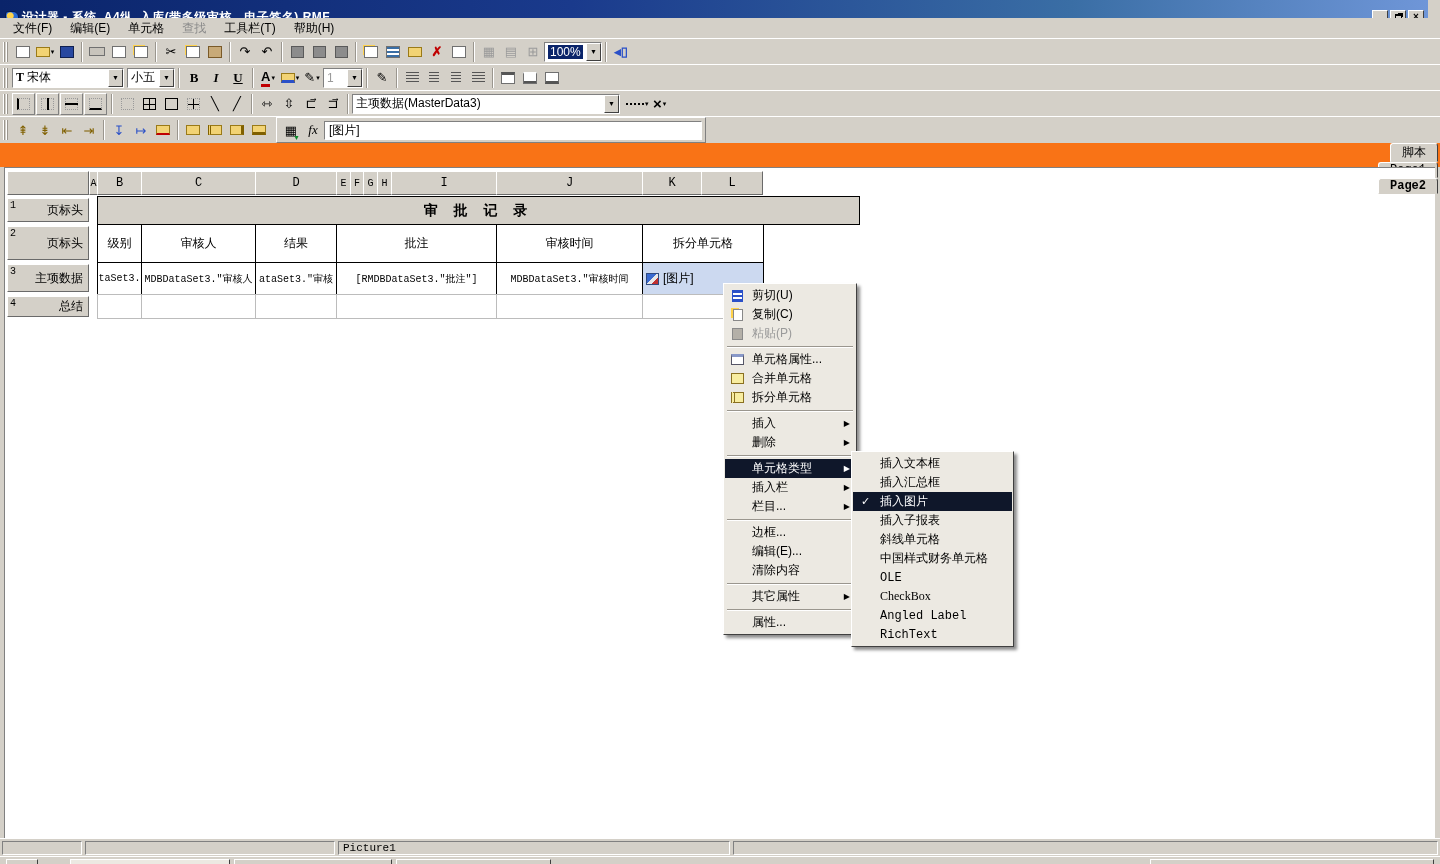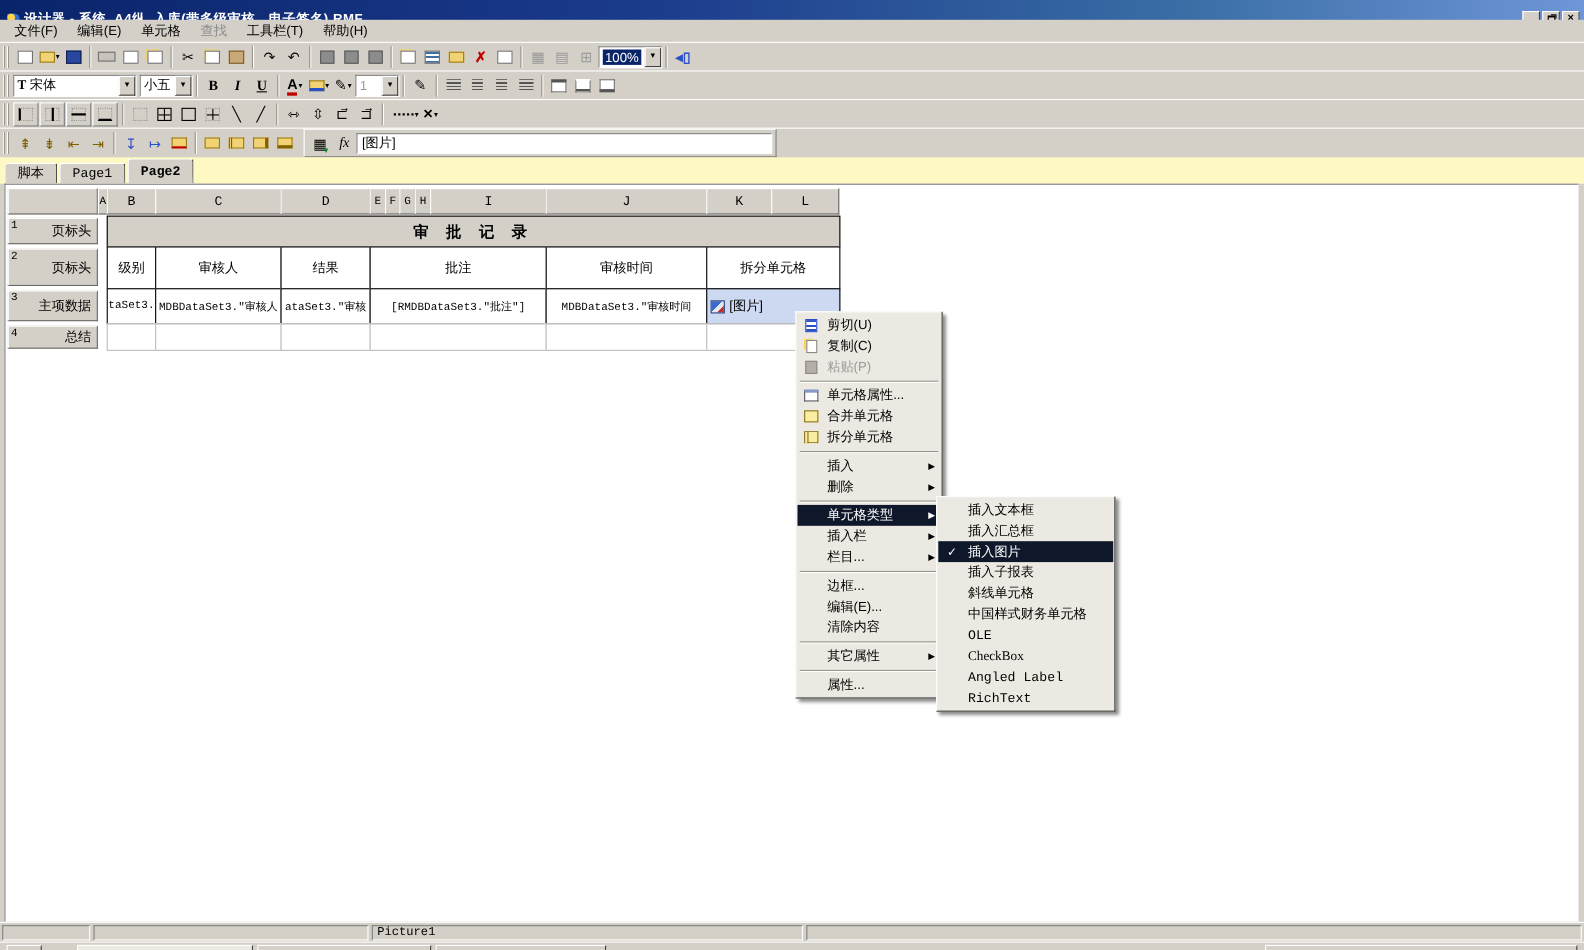--- a/index.html
+++ b/index.html
@@ -1,20 +1,20 @@
 <!DOCTYPE html>
 <html><head>
 <meta charset="utf-8">
 <style>
   * { box-sizing: border-box; margin: 0; padding: 0; }
   html,body { width:1440px; height:864px; overflow:hidden; }
   body { background:#d4d0c8; font-family:"Liberation Sans", sans-serif; position:relative; font-size:12px; color:#000; }
 
   
-  #titlebar { position:absolute; left:0; top:0; right:0; height:34px;
+  #titlebar { position:absolute; left:0; top:0; right:12px; height:34px;
     background:linear-gradient(to right,#0a246a 0%,#1a3a8c 40%,#3a6ea5 75%,#6f96d8 100%);
     display:flex; align-items:center; padding:0 2px; }
   #app-icon { width:14px; height:13px; margin:0 3px; border-radius:3px 6px 3px 6px;
     background:radial-gradient(circle at 35% 35%, #ffd24a 0 3px, #2a6ad4 4px 70%, #0a246a 100%); border:1px solid #061a50;}
   #title-text { color:#fff; font-weight:bold; font-size:12px; letter-spacing:.5px; white-space:nowrap; }
   .wbtns { margin-left:auto; display:flex; gap:2px; padding-right:2px;}
   .wbtn { width:16px; height:14px; background:#d4d0c8; border:1px solid; border-color:#fff #404040 #404040 #fff;
     display:flex; align-items:center; justify-content:center; font-size:10px; line-height:8px; font-weight:bold;}
   .restore-glyph { width:7px; height:6px; border:1px solid #000; border-top:2px solid #000; background:#d4d0c8; box-shadow:2px -2px 0 -1px #000;}
 
@@ -62,21 +62,21 @@
   .dotbox.inner::after { content:""; position:absolute; left:5px; top:0; bottom:0; border-left:1px solid #000;}
   .dotbox.inner::before { content:""; position:absolute; top:5px; left:0; right:0; border-top:1px solid #000;}
   .field { height:19px; background:#fff; border:1px solid; border-color:#808080 #fff #fff #808080;
     display:flex; align-items:center; padding-left:4px; font-size:12px;}
   .mini-tbar { display:flex; align-items:center; border:1px solid; border-color:#fff #808080 #808080 #fff; padding:1px 3px; margin-left:6px;}
   .fx { font-family:"Liberation Serif", serif; font-style:italic; font-weight:normal; font-size:13px;}
   .bars { width:13px; height:11px; background:repeating-linear-gradient(#555 0 1px,transparent 1px 3px);}
   .bars.narrow { width:10px; }
 
   
-  #tabbar { position:absolute; left:0; top:143px; right:0; height:24px; background:#fef9c3; display:flex; align-items:flex-end; padding-left:4px;}
+  #tabbar { position:absolute; left:0; top:143px; right:0; height:24px; background:#f97316; display:flex; align-items:flex-end; padding-left:4px;flex-direction:column;}
   .tab { height:19px; padding:0 11px; background:#d4d0c8; border:1px solid; border-color:#fff #404040 #d4d0c8 #fff;
     border-radius:3px 3px 0 0; display:flex; align-items:center; margin-right:2px; font-size:12px;}
   .tab.mono { font-family:"Liberation Mono", monospace; }
   .tab.active { height:23px; position:relative; z-index:2; font-weight:bold;}
 
   
   #workspace { position:absolute; left:4px; top:167px; right:5px; height:671px; background:#fff;
     border-left:1px solid #808080; border-top:1px solid #808080; }
   .colhdr,.rowhdr { position:absolute; background:#d4d0c8; border:1px solid; border-color:#fff #6a6a6a #6a6a6a #fff;
     display:flex; align-items:center; justify-content:center; font-family:"Liberation Mono", monospace; font-size:12px;}
@@ -337,20 +337,24 @@
   <div class="tbtn">
       <span>⇳</span>
     </div>
   <div class="tbtn">
       <span>⊏⃗</span>
     </div>
   <div class="tbtn">
       <span>⊐⃗</span>
     </div>
   <div class="sep"></div>
+  <div class="combo" style="width:268px">
+    <span>主项数据(MasterData3)</span>
+    <span class="dd">▼</span>
+  </div>
   <div class="tbtn" style="margin-left:6px">
       <span style="width:18px;border-top:2px dotted #000;display:inline-block"></span>
       <span class="dd-mini">▾</span>
     </div>
   <div class="tbtn">
       <span style="font-weight:bold;font-size:15px">×</span>
       <span class="dd-mini">▾</span>
     </div>
 </div>
 
@@ -443,21 +447,21 @@
   </div>
   <div class="rowhdr" style="left:2px;top:96px;width:82px;height:28px">
     <span class="rno">3</span>
     <span>主项数据</span>
   </div>
   <div class="rowhdr" style="left:2px;top:128px;width:82px;height:21px">
     <span class="rno">4</span>
     <span>总结</span>
   </div>
 
-  <div class="cell title" style="left:92px;top:28px;width:667px;height:29px">审 批 记 录</div>
+  <div class="cell title" style="left:92px;top:28px;width:763px;height:29px">审 批 记 录</div>
 
   <div class="cell" style="left:92px;top:56px;width:45px;height:39px">级别</div>
   <div class="cell" style="left:136px;top:56px;width:115px;height:39px">审核人</div>
   <div class="cell" style="left:250px;top:56px;width:82px;height:39px">结果</div>
   <div class="cell" style="left:491px;top:56px;width:147px;height:39px">审核时间</div>
   <div class="cell" style="left:331px;top:56px;width:161px;height:39px">批注</div>
   <div class="cell" style="left:637px;top:56px;width:122px;height:39px">拆分单元格</div>
 
   <div class="cell data" style="left:92px;top:94px;width:45px;height:33px">taSet3.</div>
   <div class="cell data" style="left:136px;top:94px;width:115px;height:33px">MDBDataSet3."审核人</div>

